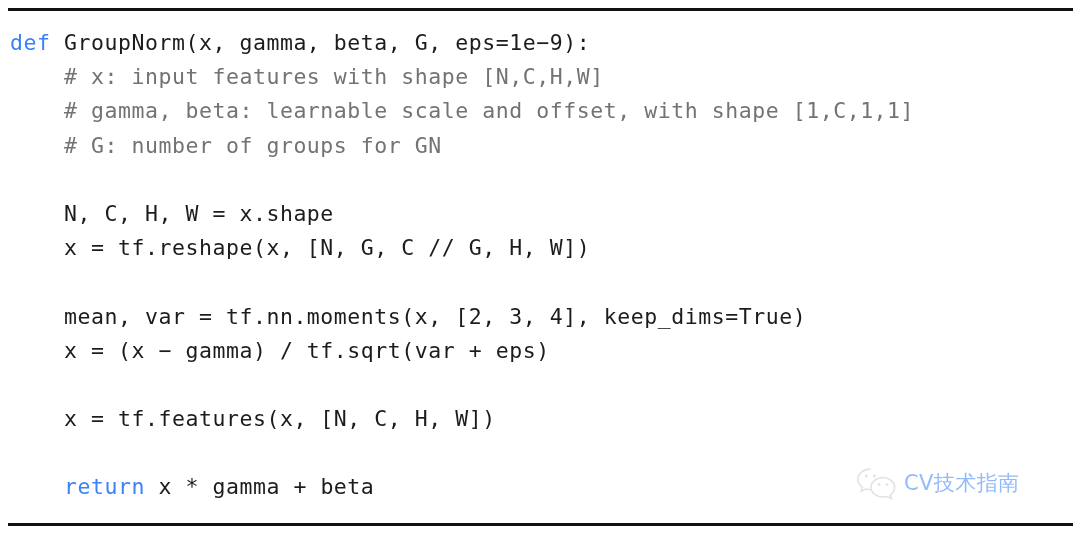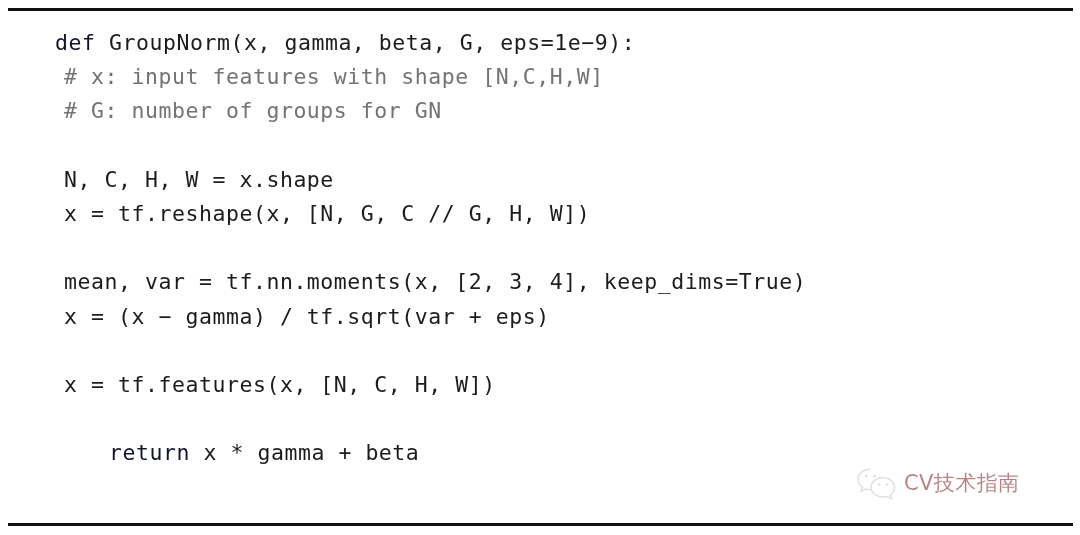--- a/index.html
+++ b/index.html
@@ -38,55 +38,56 @@
   .code-line {
     height: 34.2px;
     line-height: 34.2px;
     font-family: "DejaVu Sans Mono", "Liberation Mono", monospace;
     font-size: 21.5px;
     letter-spacing: 0.55px;
     white-space: pre;
     color: #1c1c1c;
   }
   .code-line.blank { color: transparent; }
-  .tok-kw { color: #0f172a; margin-left: 45px; }
+  .tok-kw { color: #3b82f6; }
   .tok-comment { color: #737373; }
 
   #watermark {
     position: absolute;
     left: 855px;
     top: 466px;
     display: flex;
     align-items: center;
     gap: 7px;
     opacity: 0.55;
   }
   #watermark .wm-icon {
     width: 42px;
     height: 34px;
     display: block;
   }
   #watermark .wm-text {
     font-family: "DejaVu Sans", "Liberation Sans", sans-serif;
     font-size: 21px;
-    color: #7f1d1d;
+    color: #3b82f6;
     letter-spacing: 0.4px;
     white-space: nowrap;
   }
 </style>
 </head>
 <body>
 
 <div id="figure">
 
   <div class="rule top"></div>
 
   <div id="code-block">
       <div class="code-line"><span class="tok-kw">def</span><span> GroupNorm(x, gamma, beta, G, eps=1e−9):</span></div>
       <div class="code-line"><span class="tok-comment">    # x: input features with shape [N,C,H,W]</span></div>
+      <div class="code-line"><span class="tok-comment">    # gamma, beta: learnable scale and offset, with shape [1,C,1,1]</span></div>
       <div class="code-line"><span class="tok-comment">    # G: number of groups for GN</span></div>
       <div class="code-line blank"><span> </span></div>
       <div class="code-line"><span>    N, C, H, W = x.shape</span></div>
       <div class="code-line"><span>    x = tf.reshape(x, [N, G, C // G, H, W])</span></div>
       <div class="code-line blank"><span> </span></div>
       <div class="code-line"><span>    mean, var = tf.nn.moments(x, [2, 3, 4], keep_dims=True)</span></div>
       <div class="code-line"><span>    x = (x − gamma) / tf.sqrt(var + eps)</span></div>
       <div class="code-line blank"><span> </span></div>
       <div class="code-line"><span>    x = tf.features(x, [N, C, H, W])</span></div>
       <div class="code-line blank"><span> </span></div>

